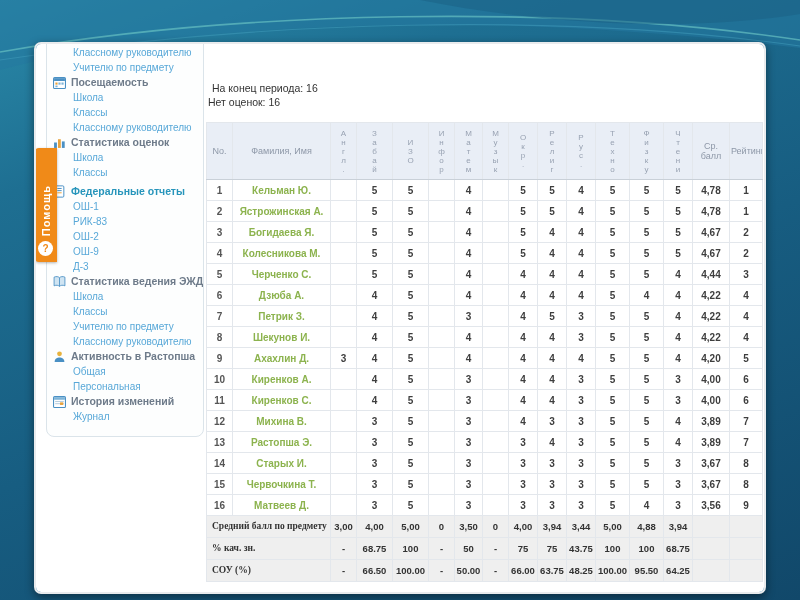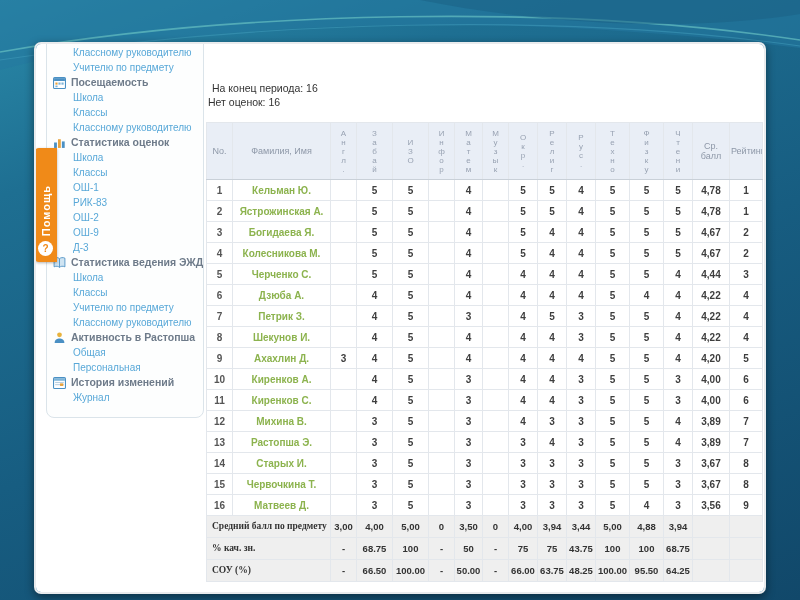--- a/index.html
+++ b/index.html
@@ -95,20 +95,31 @@
               <svg viewBox="0 0 12 12">
                 <rect x="1" y="6" width="2.6" height="5" fill="#4a90c4"></rect>
                 <rect x="4.6" y="3" width="2.6" height="8" fill="#e8a33d"></rect>
                 <rect x="8.2" y="5" width="2.6" height="6" fill="#4a90c4"></rect>
               </svg>
             </span>
             <span>Статистика оценок</span>
           </div>
           <div class="sb-item link"><span>Школа</span></div>
           <div class="sb-item link"><span>Классы</span></div>
+          <div class="sb-item active">
+            <span class="sb-icon">
+              <svg viewBox="0 0 12 12">
+                <rect x="2" y="0.8" width="8" height="10.4" rx="1" fill="#fff" stroke="#4a90c4" stroke-width="0.9"></rect>
+                <line x1="4" y1="3.2" x2="8" y2="3.2" stroke="#4a90c4" stroke-width="0.9"></line>
+                <line x1="4" y1="5.2" x2="8" y2="5.2" stroke="#4a90c4" stroke-width="0.9"></line>
+                <line x1="4" y1="7.2" x2="8" y2="7.2" stroke="#e8a33d" stroke-width="0.9"></line>
+              </svg>
+            </span>
+            <span>Федеральные отчеты</span>
+          </div>
           <div class="sb-item link"><span>ОШ-1</span></div>
           <div class="sb-item link"><span>РИК-83</span></div>
           <div class="sb-item link"><span>ОШ-2</span></div>
           <div class="sb-item link"><span>ОШ-9</span></div>
           <div class="sb-item link"><span>Д-3</span></div>
           <div class="sb-item section">
             <span class="sb-icon">
               <svg viewBox="0 0 12 12">
                 <path d="M1 2 C3 1 5 1.5 6 2.5 C7 1.5 9 1 11 2 L11 10 C9 9 7 9.5 6 10.5 C5 9.5 3 9 1 10 Z" fill="#cfe4f2" stroke="#4a90c4" stroke-width="0.8"></path>
                 <line x1="6" y1="2.5" x2="6" y2="10.5" stroke="#4a90c4" stroke-width="0.8"></line>

